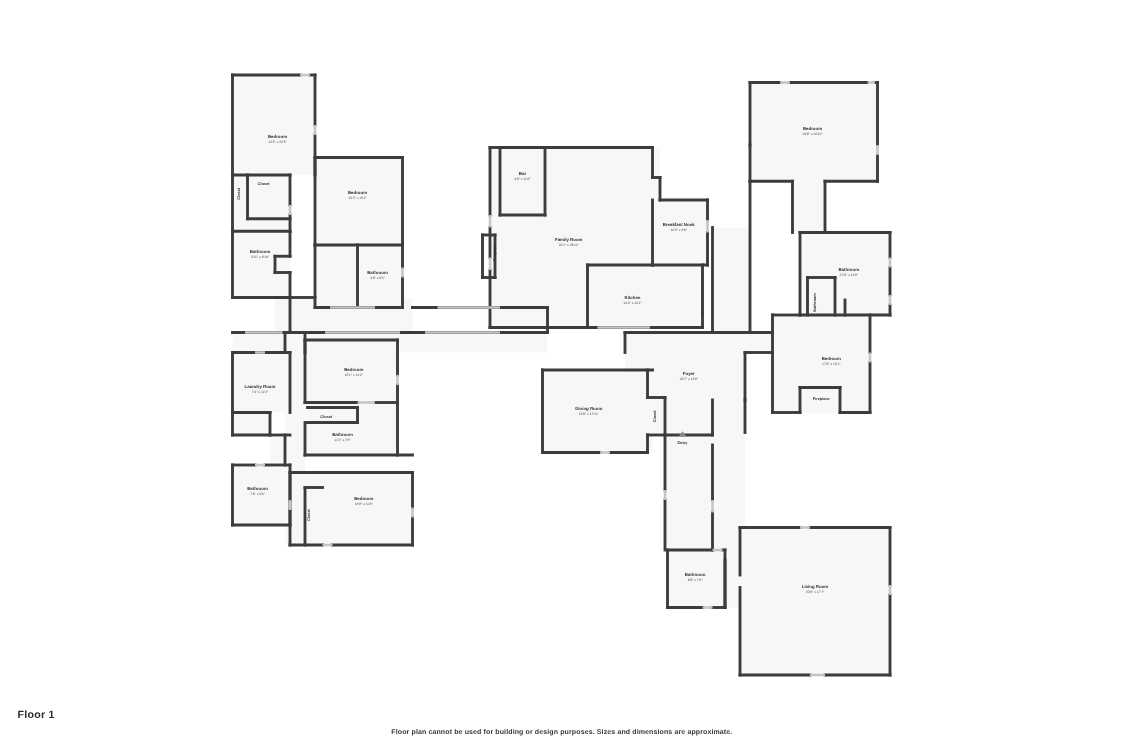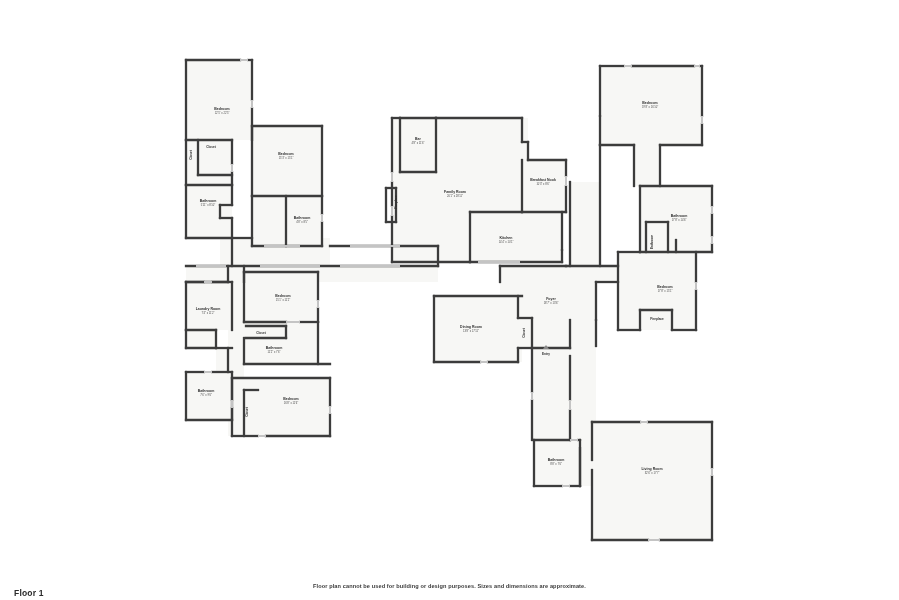--- a/index.html
+++ b/index.html
@@ -17,21 +17,21 @@
   #plan-canvas {
     position: absolute;
     left: 0;
     top: 0;
     width: 899px;
     height: 600px;
   }
   .floor-label {
     position: absolute;
     left: 14px;
-    top: 588px;
+    top: 566px;
     font-size: 8.5px;
     font-weight: bold;
     color: #2b2b2b;
     letter-spacing: 0.2px;
   }
   .disclaimer {
     position: absolute;
     left: 0;
     right: 0;
     top: 583px;

